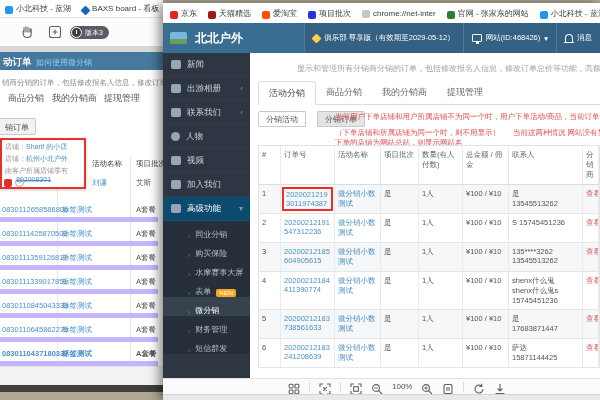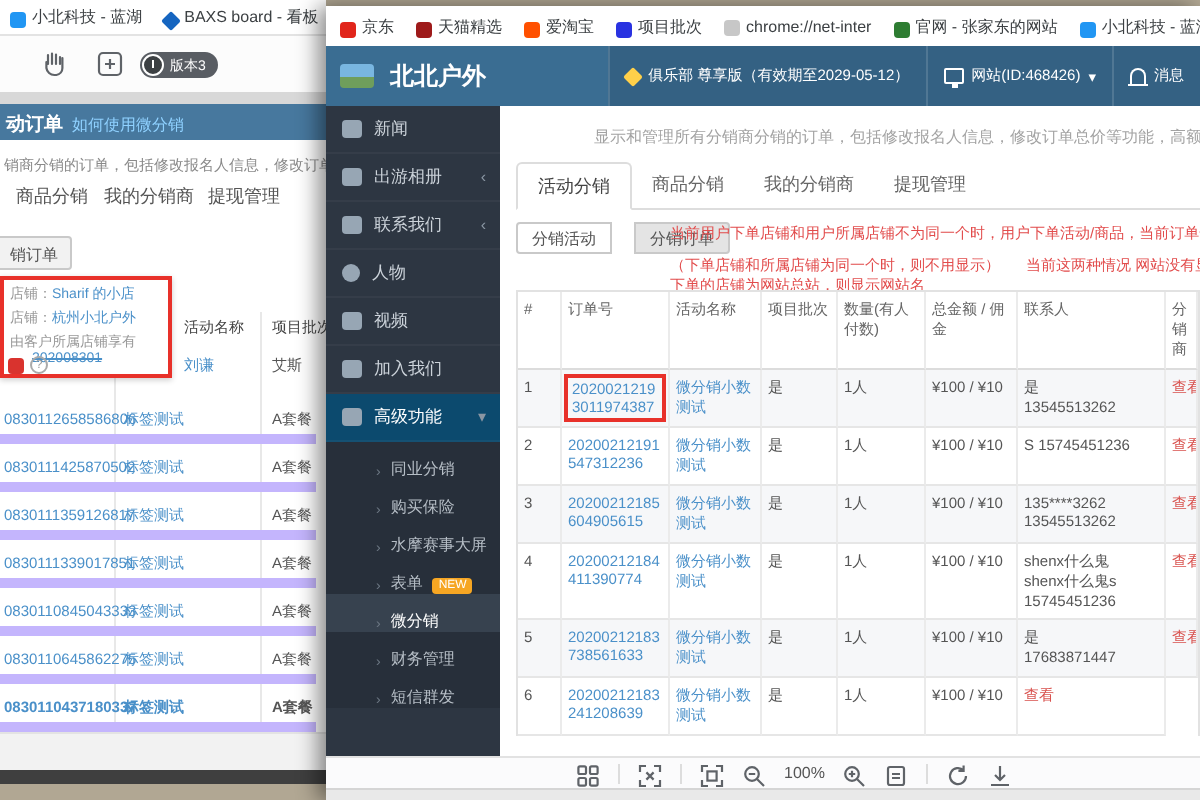--- a/index.html
+++ b/index.html
@@ -423,20 +423,24 @@
               <span class="ln">是</span>
               <span class="ln">17683871447</span>
             </div>
             <div class="c alt"><span class="action">查看</span></div>
             <div class="c">6</div>
             <div class="c"><span><span class="link">20200212183241208639</span></span></div>
             <div class="c"><span class="link">微分销小数测试</span></div>
             <div class="c">是</div>
             <div class="c">1人</div>
             <div class="c">¥100 / ¥10</div>
+            <div class="c">
+              <span class="ln">萨达</span>
+              <span class="ln">15871144425</span>
+            </div>
             <div class="c"><span class="action">查看</span></div>
           </div>
       </div>
     </div>
 
     <div class="vtoolbar">
       <span class="vtb"><svg viewBox="0 0 12 12">
             <rect x="1.2" y="1.2" width="3.8" height="3.8" rx="0.8"></rect>
             <rect x="7" y="1.2" width="3.8" height="3.8" rx="0.8"></rect>
             <rect x="1.2" y="7" width="3.8" height="3.8" rx="0.8"></rect>

